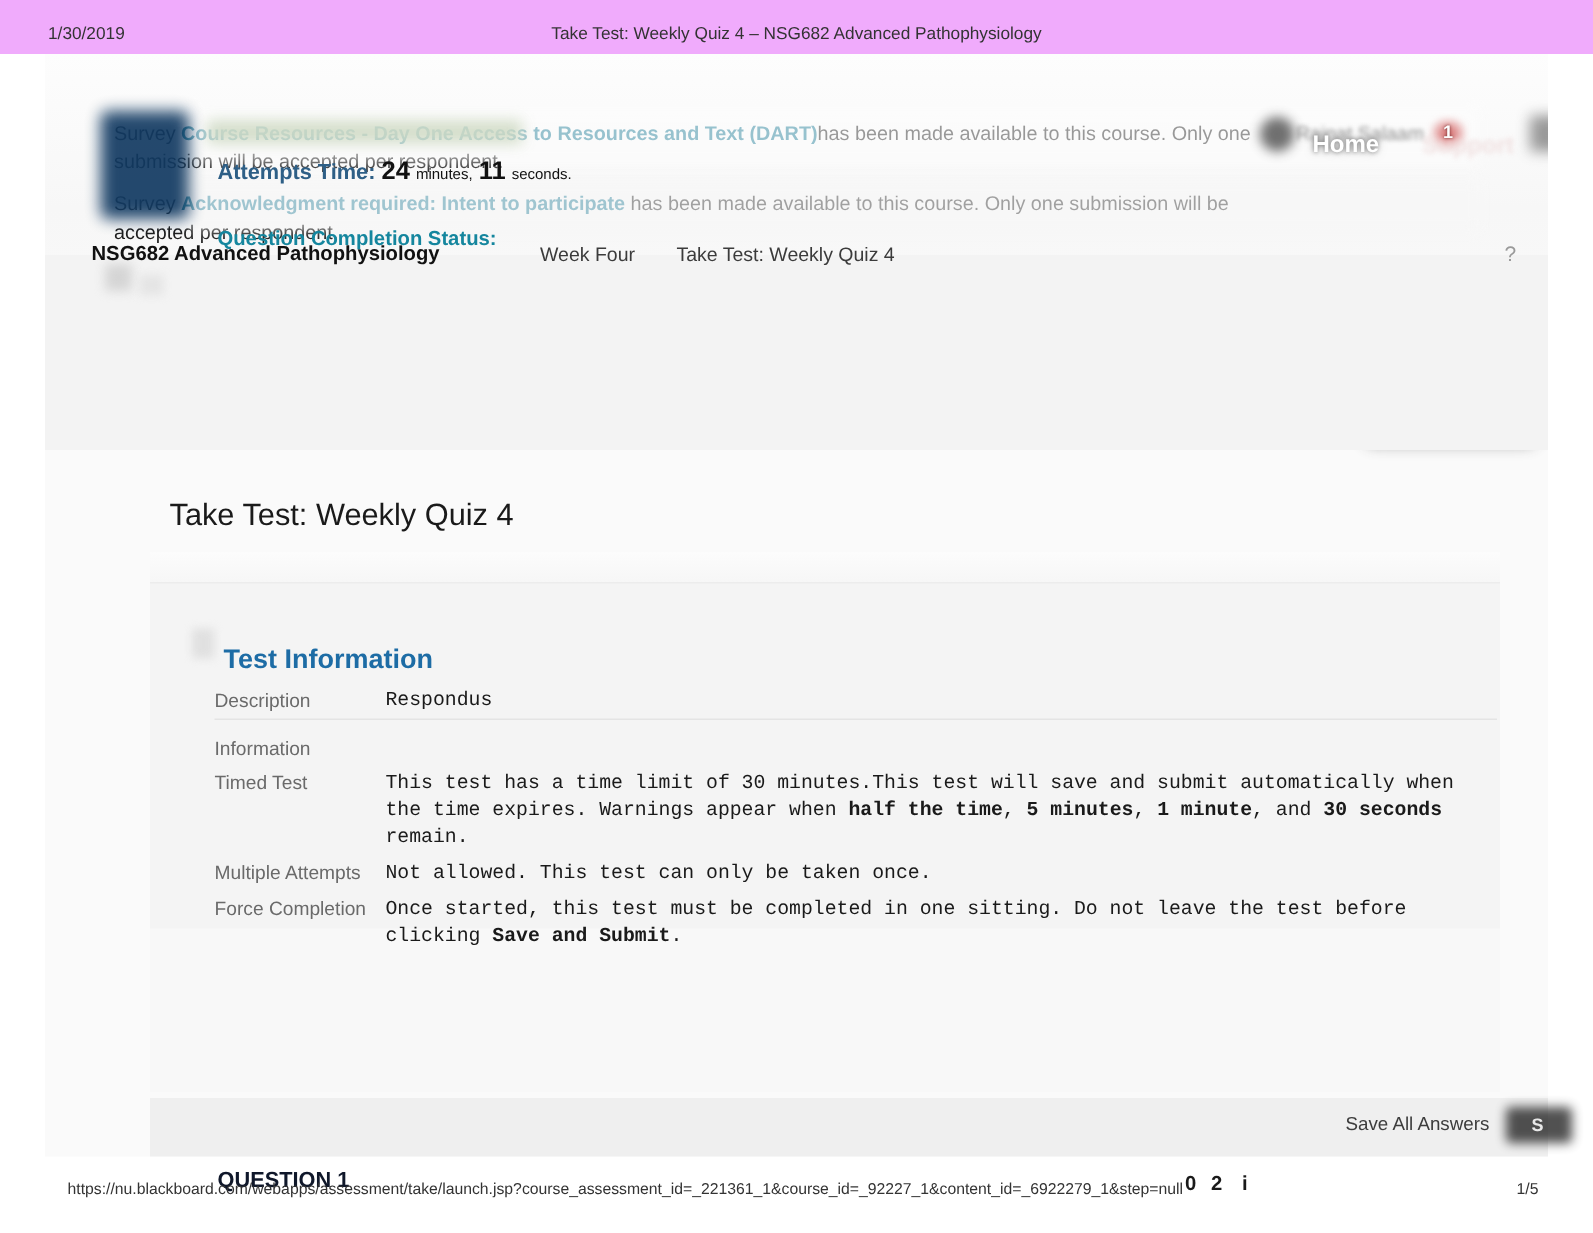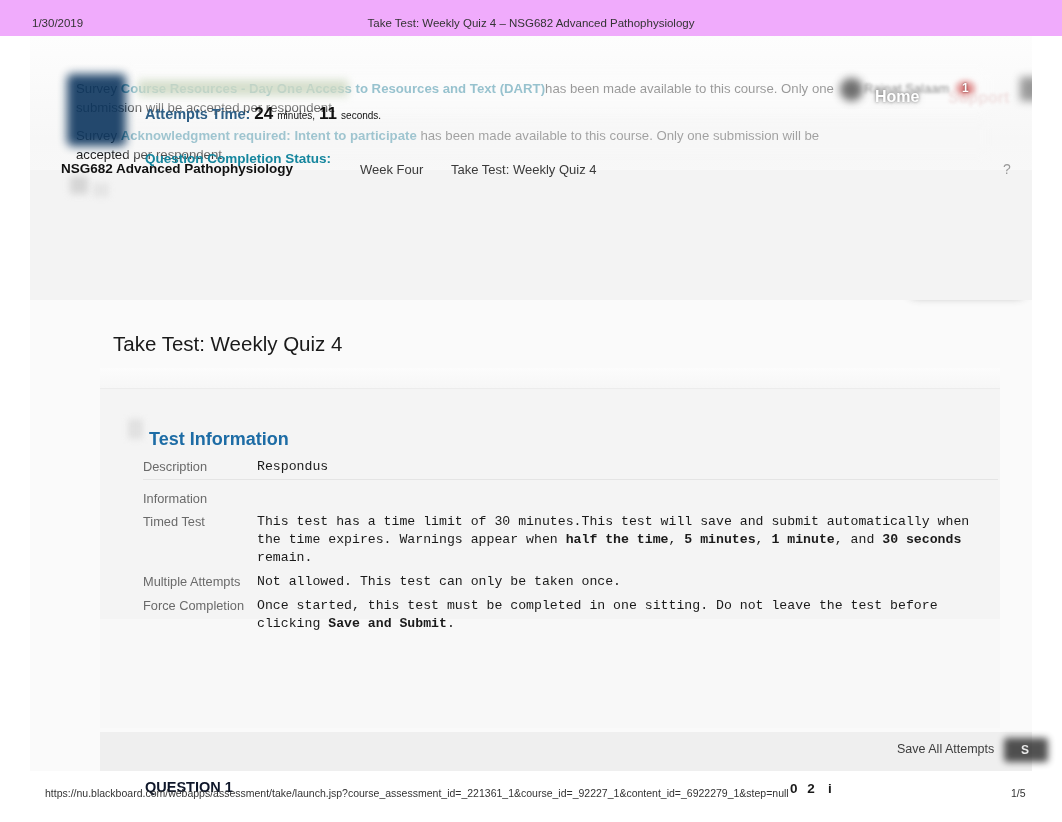--- a/index.html
+++ b/index.html
@@ -524,21 +524,21 @@
         <div class="ti-th">Force Completion</div>
         <div class="ti-td">Once started, this test must be completed in one sitting. Do not leave the test before clicking <b>Save and Submit</b>.</div>
       </div>
     </div>
 
   <div class="body-blank"></div>
 
   <div class="save-bar"></div>
 </div>
 
-<div class="save-all-label">Save All Attempts</div>
+<div class="save-all-label">Save All Answers</div>
 <div class="save-submit-btn"></div>
 <div class="save-submit-letter">S</div>
 
 <div class="question-bleed">QUESTION 1</div>
 <div class="pts-bleed">0 2</div>
 <div class="info-bleed">i</div>
 
 <div class="print-footer-url">https://nu.blackboard.com/webapps/assessment/take/launch.jsp?course_assessment_id=_221361_1&amp;course_id=_92227_1&amp;content_id=_6922279_1&amp;step=null</div>
 <div class="print-footer-page">1/5</div>
 

